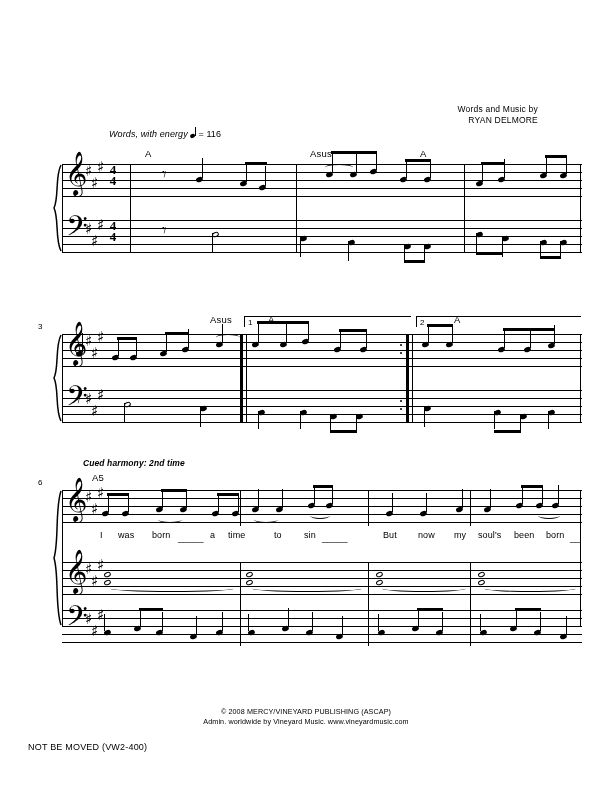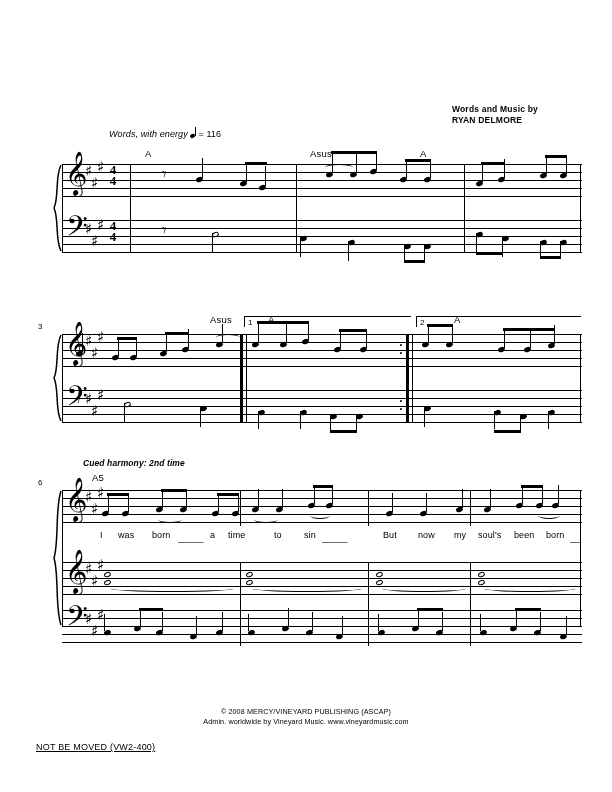--- a/index.html
+++ b/index.html
@@ -31,25 +31,24 @@
     letter-spacing: 0.4px;
     font-weight: 400;
     font-family: "Liberation Sans", sans-serif;
   }
 
   
   .credits {
     position: absolute;
     top: 104px;
     right: 74px;
-    text-align: left;
+    text-align: right;
     font-size: 8.5px;
     line-height: 11px;
     letter-spacing: 0.2px;
-    font-weight: bold;
   }
 
   
   .tempo {
     position: absolute;
     top: 128px;
     left: 109px;
     font-size: 9px;
     font-style: italic;
     letter-spacing: 0.1px;
@@ -256,24 +255,23 @@
     position: absolute;
     left: 0;
     width: 612px;
     text-align: center;
     font-size: 7.2px;
     line-height: 9.6px;
     letter-spacing: 0.1px;
   }
   .catalog {
     position: absolute;
-    left: 36px;
+    left: 28px;
     font-size: 9px;
     letter-spacing: 0.2px;
-    text-decoration: underline;
   }
   .logo {
     position: absolute;
     right: 36px;
     bottom: 36px;
     display: flex;
     align-items: center;
     font-size: 22px;
     letter-spacing: -0.4px;
   }

